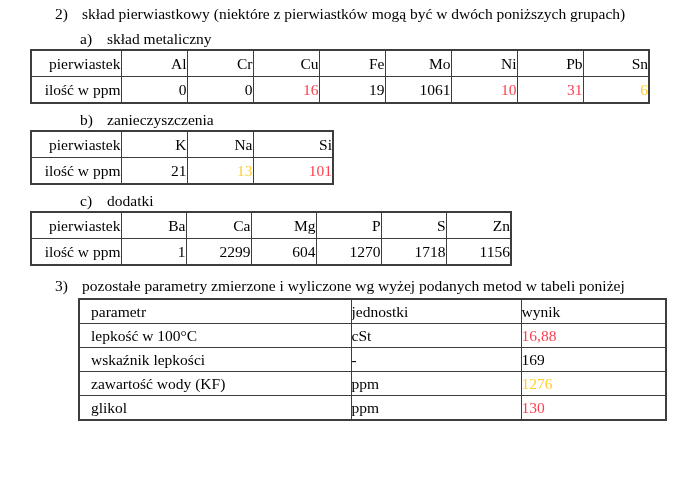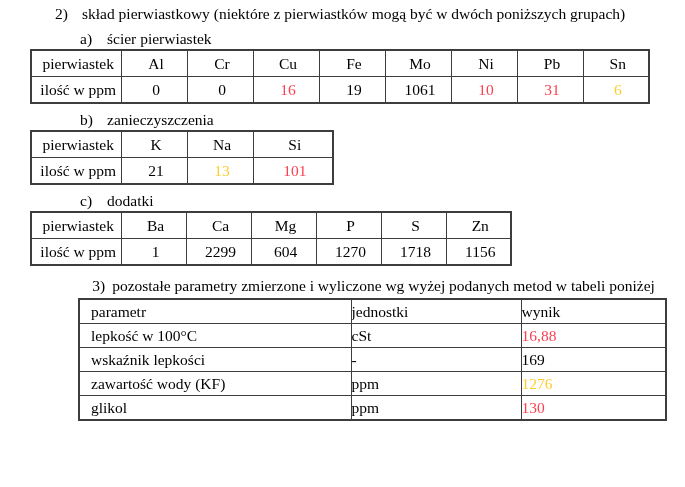--- a/index.html
+++ b/index.html
@@ -24,35 +24,35 @@
     white-space: nowrap;
   }
   .heading .num { display: inline-block; width: 27px; }
   .sublabel {
     margin-left: 80px;
     margin-top: 7px;
     line-height: 17px;
     white-space: nowrap;
   }
   .sublabel .num { display: inline-block; width: 27px; }
-  #section-3-heading { margin-top: 11px; margin-left: 55px; text-align: center; }
+  #section-3-heading { margin-top: 11px; margin-left: 55px; }
 
   table {
     border-collapse: collapse;
     table-layout: fixed;
     margin-left: 30px;
     margin-top: 2px;
   }
   table.elements { border: 2px solid var(--border, #3d3d3d); }
   table.elements td {
     border: 1px solid var(--border, #3d3d3d);
     height: 25px;
     padding: 0 0 0 4px;
     vertical-align: middle;
-    text-align: center;
+    text-align: right;
     overflow: hidden;
     white-space: nowrap;
   }
   table.params {
     margin-left: 78px;
     margin-top: 3px;
     border: 2px solid var(--border, #3d3d3d);
   }
   table.params td {
     border: 1px solid var(--border, #3d3d3d);
@@ -69,21 +69,21 @@
 </head>
 <body>
 
 <div class="page">
 
   <div class="heading">
     <span class="num">2)</span><span>skład pierwiastkowy (niektóre z pierwiastków mogą być w dwóch poniższych grupach)</span>
   </div>
 
   <div id="groups">
-      <div class="sublabel"><span class="num">a)</span><span>ścier pierwiastek</span></div>
+      <div class="sublabel"><span class="num">a)</span><span>skład metaliczny</span></div>
       <table class="elements">
         <colgroup>
           <col style="width: 90px;">
           <col style="width: 66px;">
           <col style="width: 66px;">
           <col style="width: 66px;">
           <col style="width: 66px;">
           <col style="width: 66px;">
           <col style="width: 66px;">
           <col style="width: 66px;">

